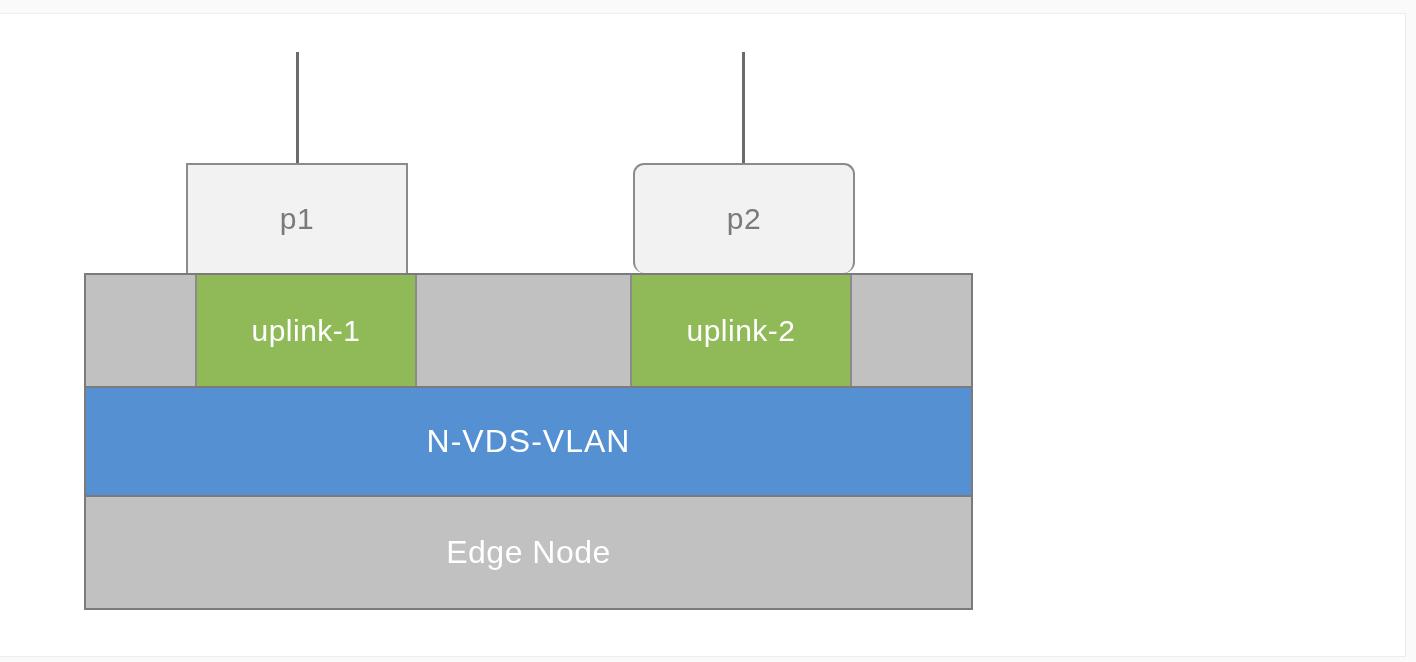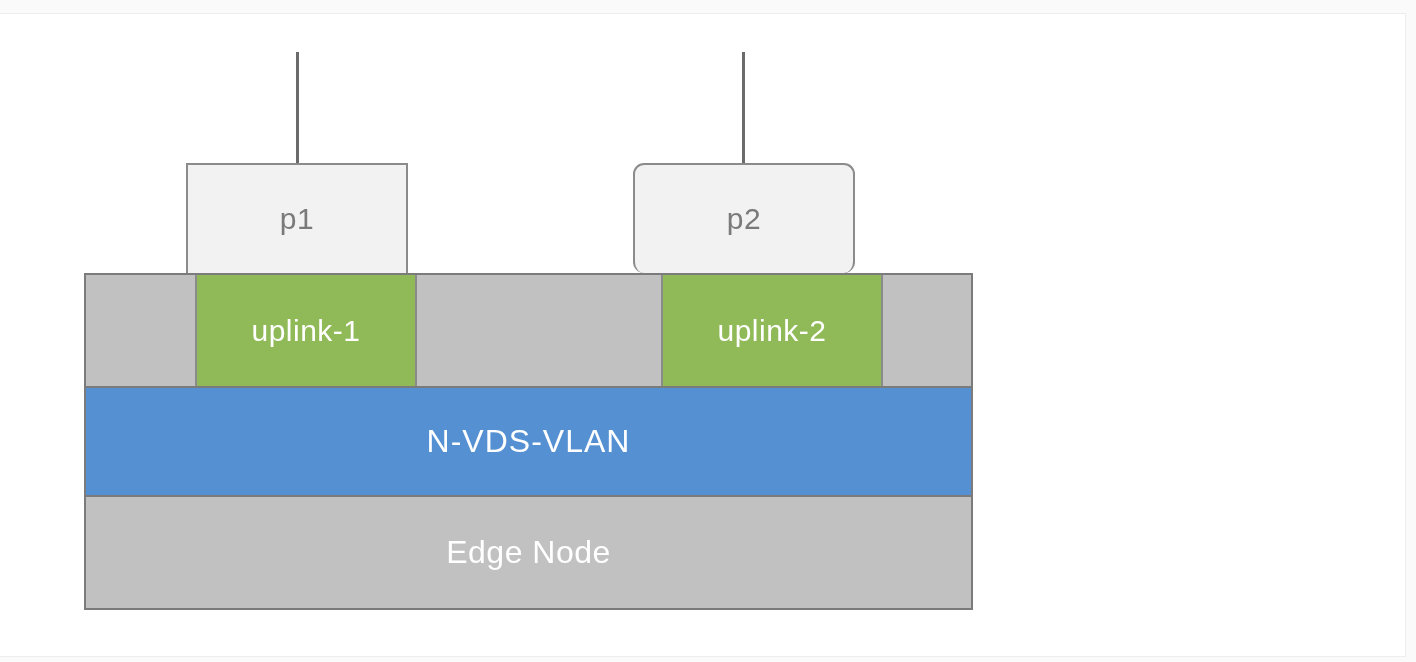--- a/index.html
+++ b/index.html
@@ -103,21 +103,21 @@
     border-left: 2px solid #8b8b8b;
     border-right: 2px solid #8b8b8b;
     display: flex;
     align-items: center;
     justify-content: center;
     color: #ffffff;
     font-size: 30px;
     letter-spacing: 0.5px;
   }
   .uplink-1 { left: 109px; }
-  .uplink-2 { left: 575px; }
+  .uplink-2 { left: 544px; }
 </style>
 </head>
 <body>
 
 <div class="screen">
   <div class="card"></div>
 
   <div class="diagram">
 
     <div class="wire wire-1"></div>

